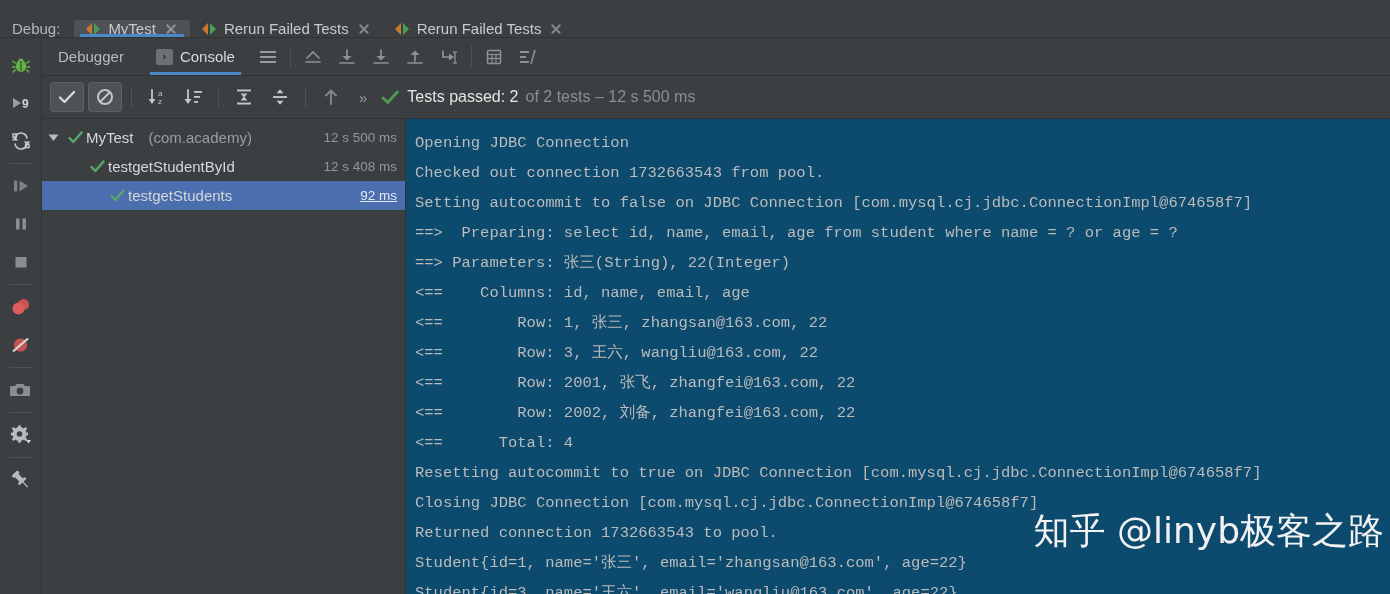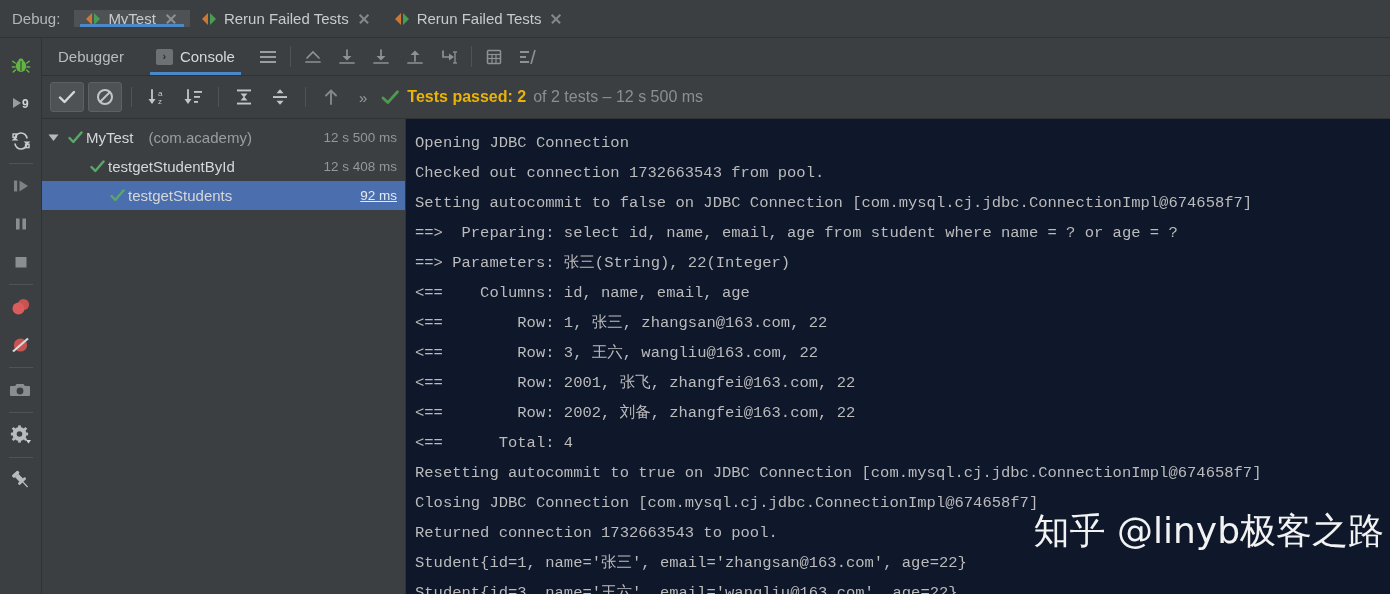--- a/index.html
+++ b/index.html
@@ -6,21 +6,21 @@
   body{
     width:1390px;height:594px;overflow:hidden;
     background:#3c3f41;
     font-family:"Liberation Sans","DejaVu Sans",sans-serif;
     -webkit-font-smoothing:antialiased;
   }
   .app{position:relative;width:1390px;height:594px;display:flex;flex-direction:column;}
 
   
   .tabbar{
-    height:37px;min-height:37px;background:#3c3f41;display:flex;align-items:center;
+    height:37px;min-height:37px;background:#3c3f41;display:flex;align-items:flex-end;
     border-bottom:1px solid #323232;position:relative;
   }
   .dbg-label{
     display:flex;align-items:center;padding:0 14px 0 12px;color:#b4b7b8;font-size:15px;
   }
   .tab{
     display:flex;align-items:center;gap:8px;padding:0 12px;position:relative;color:#c8cbcd;font-size:15px;
     cursor:default;
   }
   .tab .tlabel{white-space:nowrap;}
@@ -71,21 +71,21 @@
   
   .tr-toolbar{
     height:42px;min-height:42px;background:#3c3f41;display:flex;align-items:center;gap:0;
     border-bottom:1px solid #323232;padding-left:6px;
   }
   .tb-btn{width:32px;height:28px;display:flex;align-items:center;justify-content:center;border-radius:3px;cursor:pointer;margin:0 2px;}
   .tb-btn.pressed{background:#4e5254;border:1px solid #5c6164;}
   .vline{width:1px;height:20px;background:#4f5355;margin:0 7px;}
   .chev{color:#9a9d9f;font-size:15px;padding:0 10px;cursor:pointer;}
   .status{display:flex;align-items:center;gap:7px;font-size:16px;margin-left:4px;}
-  .status .pass{color:#eab308;font-weight:bold;}
+  .status .pass{color:#e5e5e5;}
   .status .dim{color:#8c8f91;}
 
   
   .split{flex:1;display:flex;min-height:0;}
   .tree{
     width:363px;min-width:363px;background:#3c3f41;border-right:1px solid #323232;
     padding-top:4px;overflow:hidden;
   }
   .trow{
     height:29px;display:flex;align-items:center;padding-right:8px;cursor:default;font-size:15px;color:#d4d7d8;
@@ -94,21 +94,21 @@
   .trow .arrow{width:22px;display:flex;align-items:center;justify-content:center;flex:none;}
   .trow .ck{width:22px;display:flex;align-items:center;justify-content:center;flex:none;}
   .trow .nm{white-space:nowrap;overflow:hidden;text-overflow:ellipsis;}
   .trow .pkg{color:#9b9e9f;margin-left:15px;}
   .trow .dur{margin-left:auto;padding-left:10px;color:#94979a;font-size:13.5px;white-space:nowrap;}
   .trow.sel .dur{color:#e3e9f2;text-decoration:underline;}
   .indent{width:22px;flex:none;}
 
   
   .console{
-    flex:1;background:#0f172a;min-width:0;overflow:hidden;position:relative;padding:9px 0 0 9px;
+    flex:1;background:#0c4a6e;min-width:0;overflow:hidden;position:relative;padding:9px 0 0 9px;
   }
   .cline{
     font-family:"Liberation Mono","DejaVu Sans Mono",monospace;
     font-size:15.5px;line-height:30px;color:#bbbbbb;white-space:pre;
   }
   .watermark{
     position:absolute;right:6px;bottom:38px;color:#f2f2f2;font-size:36px;
     font-family:"DejaVu Sans",sans-serif;white-space:nowrap;pointer-events:none;
   }
 </style>

